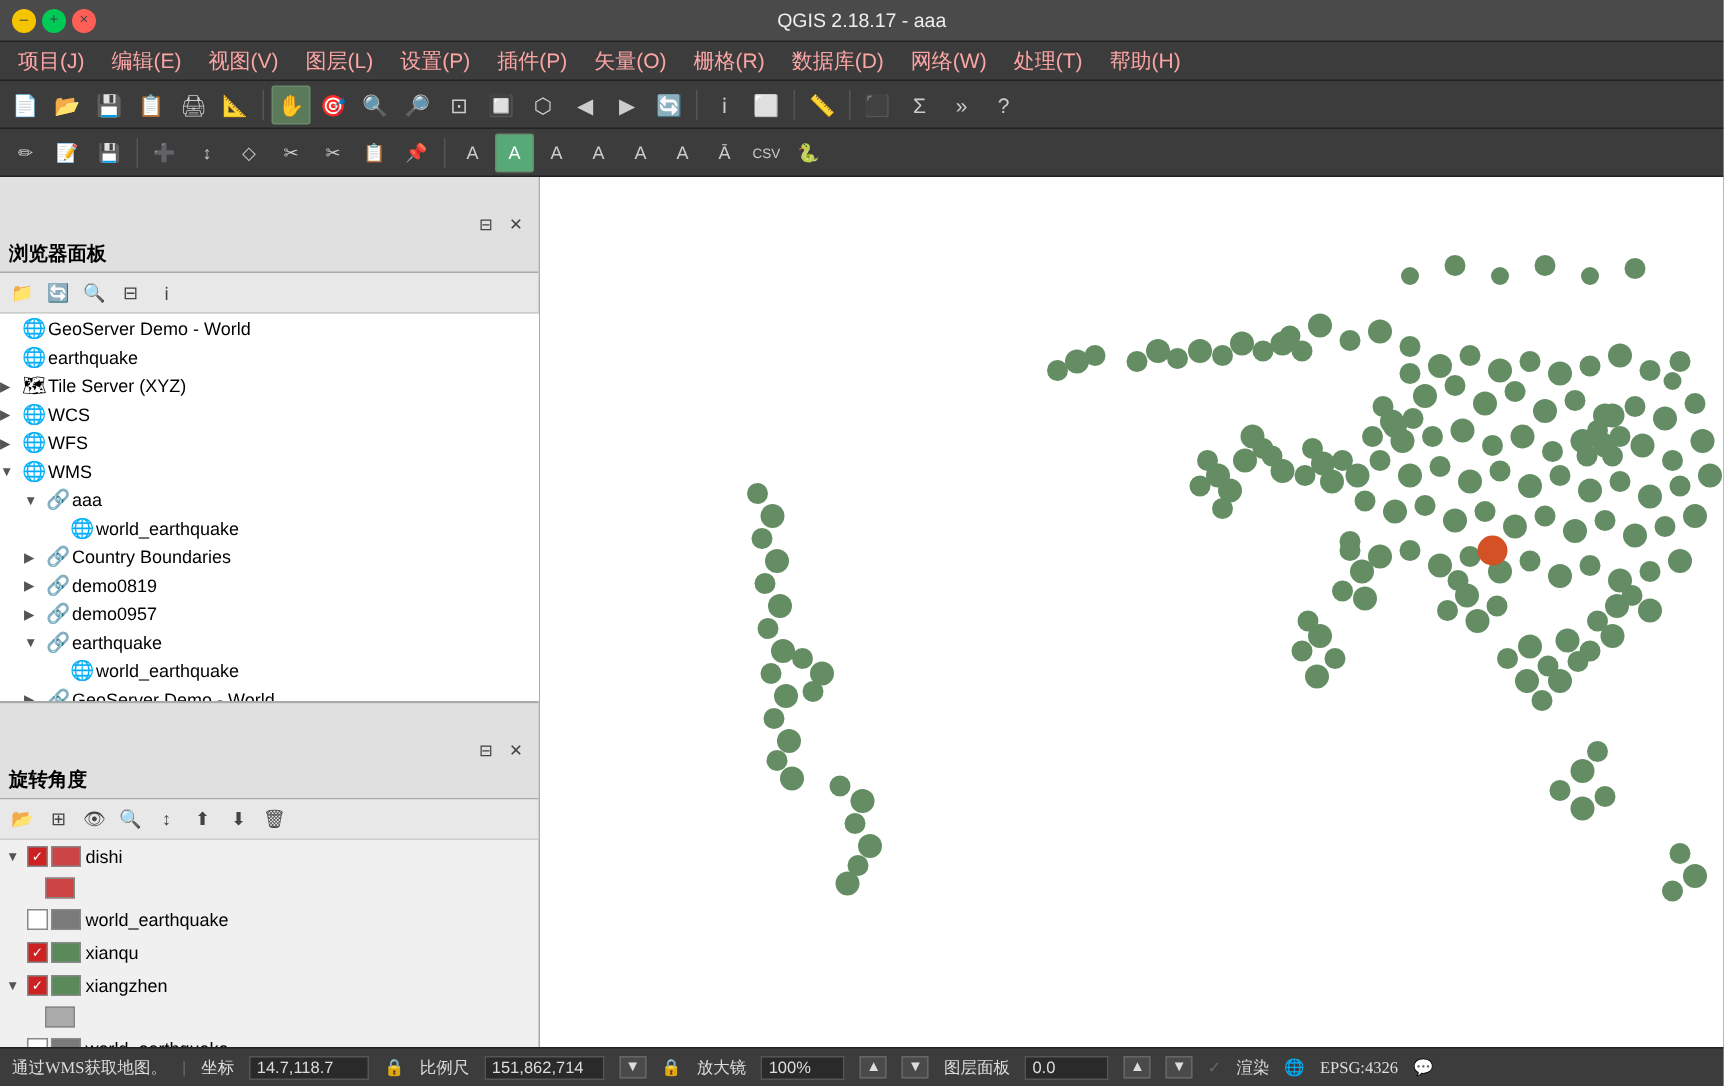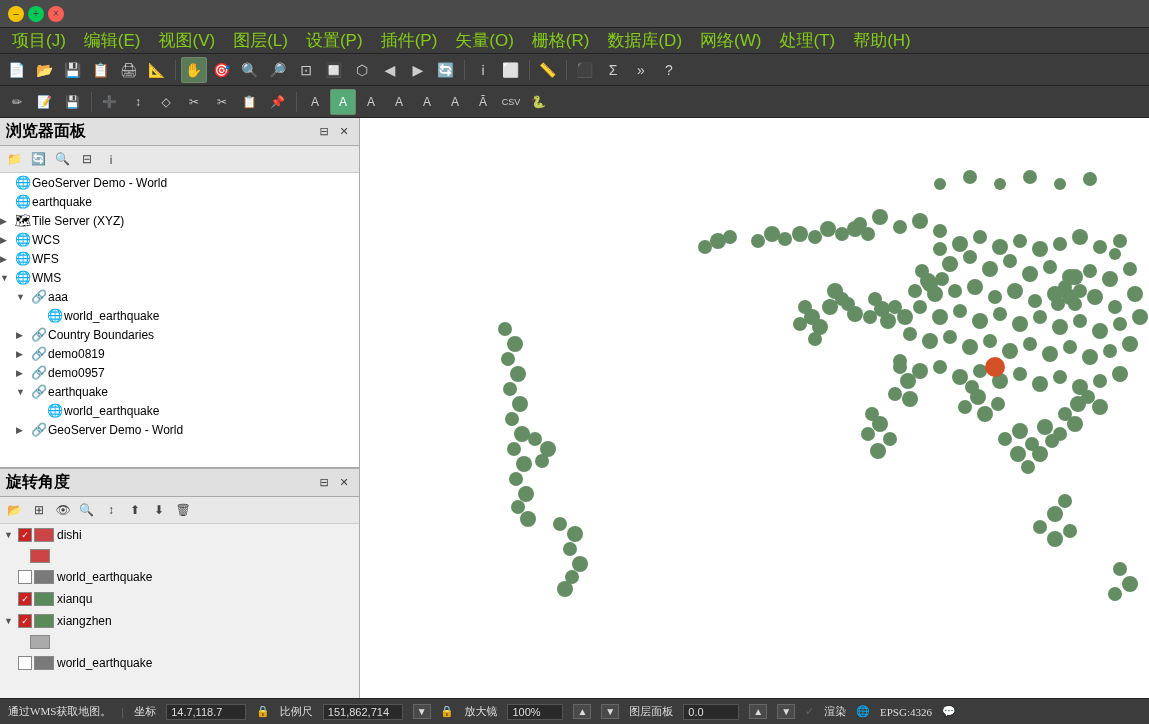--- a/index.html
+++ b/index.html
@@ -27,22 +27,22 @@
       height: 26px;
       display: flex;
       align-items: center;
       padding: 0 4px;
       border-bottom: 1px solid #222;
       gap: 2px;
     }
     .menu-item {
       padding: 2px 8px;
       cursor: pointer;
-      color: #84cc16;
-      font-size: 17px;
+      color: #fca5a5;
+      font-size: 14px;
       border-radius: 2px;
     }
 
     
     #toolbar1, #toolbar2 {
       background: #3c3c3c;
       height: 32px;
       display: flex;
       align-items: center;
       padding: 0 4px;
@@ -91,21 +91,21 @@
       background: #e0e0e0;
       border-bottom: 1px solid #aaa;
       padding: 3px 6px;
       font-size: 12px;
       font-weight: bold;
       display: flex;
       align-items: center;
       justify-content: space-between;
       min-height: 22px;
     }
-    .panel-header .panel-title { font-size: 16px; }
+    .panel-header .panel-title { font-size: 13px; margin-top: 39px; }
     .panel-header .panel-btns { display: flex; gap: 2px; }
     .panel-header-btn {
       width: 18px; height: 18px;
       background: transparent;
       border: none;
       cursor: pointer;
       font-size: 11px;
       display: flex; align-items: center; justify-content: center;
       color: #444;
     }
@@ -267,20 +267,21 @@
   </style>
 </head>
 <body>
 
 <div id="titlebar">
   <div style="width:60px;display:flex;gap:4px;">
     <button class="win-btn minimize">–</button>
     <button class="win-btn maximize">+</button>
     <button class="win-btn close">×</button>
   </div>
+  <div class="title">QGIS 2.18.17 - aaa</div>
   <div style="width:60px;"></div>
 </div>
 
 <div id="menubar">
   <div class="menu-item">项目(J)</div>
   <div class="menu-item">编辑(E)</div>
   <div class="menu-item">视图(V)</div>
   <div class="menu-item">图层(L)</div>
   <div class="menu-item">设置(P)</div>
   <div class="menu-item">插件(P)</div>

